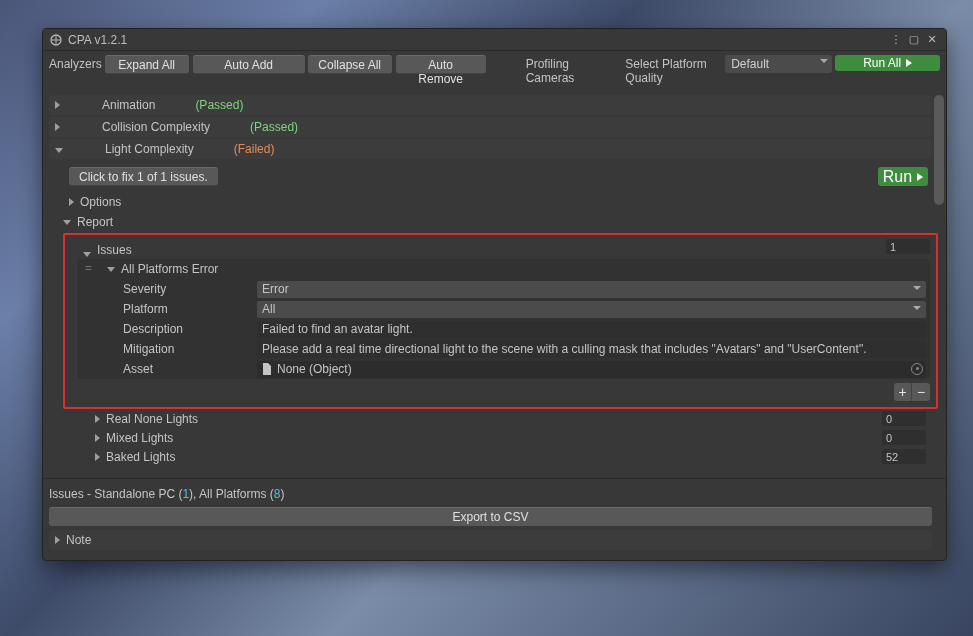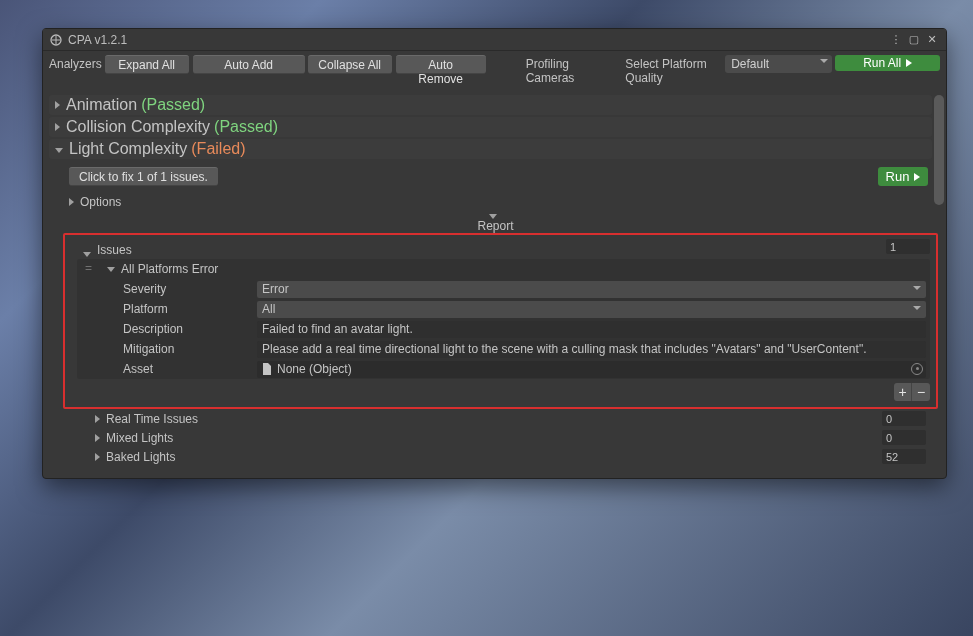--- a/index.html
+++ b/index.html
@@ -113,25 +113,26 @@
     background: #5a5a5a;
     border-radius: 5px;
   }
 
   .foldrow {
     background: #3c3c3c;
     border-radius: 3px;
     padding: 2px 6px;
     margin-bottom: 2px;
     color: #c4c4c4;
-    font-size: 16px;
+    font-size: 12px;
     display: flex;
     align-items: center;
     height: 20px;
     cursor: pointer;
+    gap: 36px;
   }
   .foldrow .tri {
     width: 0; height: 0;
     border-top: 4px solid transparent;
     border-bottom: 4px solid transparent;
     border-left: 5px solid #a0a0a0;
     margin-right: 6px;
   }
   .foldrow .tri.open {
     border-left: 4px solid transparent;
@@ -148,21 +149,21 @@
   }
   .clickfixrow { display: flex; align-items: center; gap: 8px; margin-bottom: 6px; }
   .clickfixrow .spacer2 { flex: 1; }
   .runbtn {
     background: #3e8c3e;
     color: #fff;
     border: none;
     height: 19px;
     width: 50px;
     border-radius: 3px;
-    font-size: 13px;
+    font-size: 16px;
     display: inline-flex; align-items: center; justify-content: center;
     cursor: pointer;
   }
   .subrow {
     font-size: 12px; color: #c4c4c4;
     padding: 2px 0 2px 0;
     display: flex; align-items: center;
     height: 20px;
   }
   .subrow .tri2 {
@@ -435,21 +436,21 @@
           <span>Run</span>
           <span class="playtri"></span>
         </div>
       </div>
 
       <div class="subrow">
         <span class="tri2"></span>
         <span>Options</span>
       </div>
 
-      <div class="subrow" style="margin-left:-6px;flex-direction:column;">
+      <div class="subrow" style="margin-left:-6px;">
         <span class="tri2 open"></span>
         <span>Report</span>
       </div>
 
       <div class="redbox">
         <div class="issueshdr">
           <span class="tri3"></span>
           <span>Issues</span>
           <span class="issuecount">1</span>
         </div>
@@ -509,35 +510,45 @@
         </div>
 
         <div class="addremove">
           <button>+</button>
           <button>−</button>
         </div>
       </div>
 
       <div class="countrow">
         <span class="tri5"></span>
-        <span>Real Time Issues</span>
+        <span>Real None Lights</span>
         <span class="cnt">0</span>
       </div>
       <div class="countrow">
         <span class="tri5"></span>
         <span>Mixed Lights</span>
         <span class="cnt">0</span>
       </div>
       <div class="countrow">
         <span class="tri5"></span>
         <span>Baked Lights</span>
         <span class="cnt">52</span>
       </div>
 
     </div>
 
     <div class="vscrollbar">
       <div class="thumb"></div>
     </div>
   </div>
 
+  <div class="footer">
+    <div class="ln">
+      <span>Issues - Standalone PC (</span><span class="cyan">1</span><span>), All Platforms (</span><span class="cyan">8</span><span>)</span>
+    </div>
+    <button class="exportbtn">Export to CSV</button>
+    <div class="noterow">
+      <span class="tri6"></span>
+      <span>Note</span>
+    </div>
+  </div>
 
 </div>
 
 </body></html>

